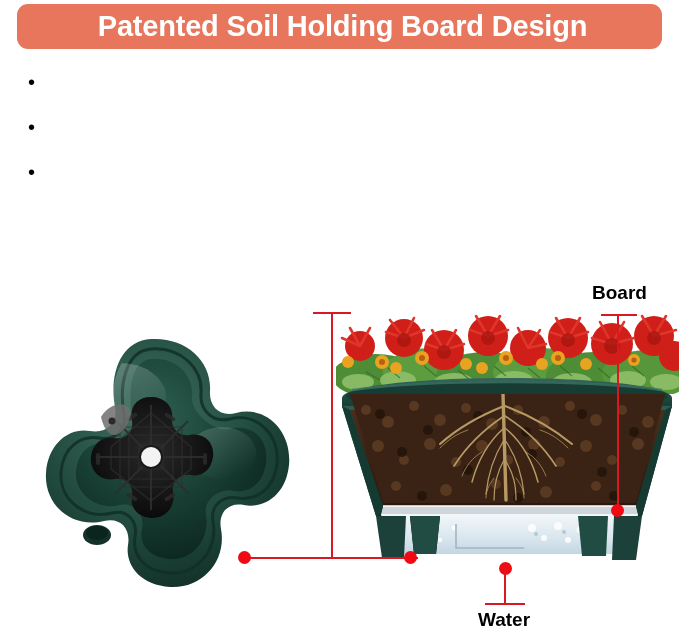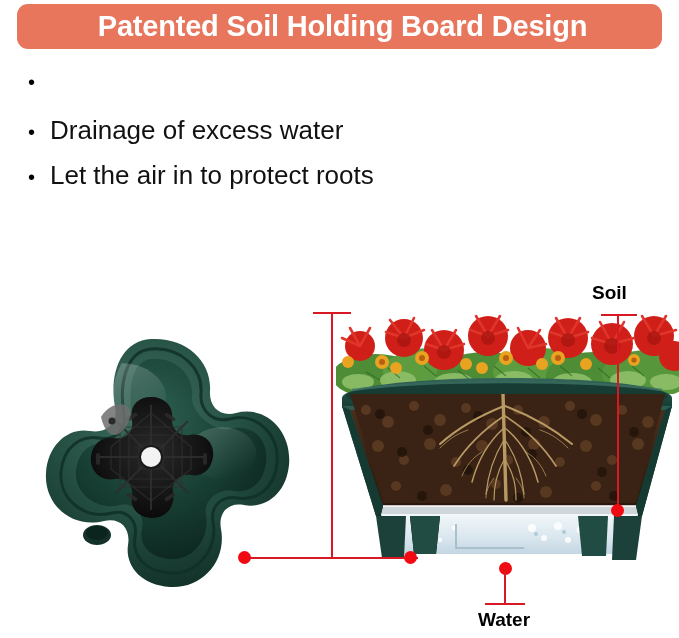--- a/index.html
+++ b/index.html
@@ -150,26 +150,24 @@
 </div>
 
 <div id="feature-list">
 
   <div class="feature-item">
     <span class="feature-bullet">•</span>
   </div>
 
   <div class="feature-item">
     <span class="feature-bullet">•</span>
-    <span class="feature-text">Drainage of excess water</span>
   </div>
 
   <div class="feature-item">
     <span class="feature-bullet">•</span>
-    <span class="feature-text">Let the air in to protect roots</span>
   </div>
 
 </div>
 
 <div id="diagram">
 
   <div id="left-planter">
     <svg width="285" height="270" viewBox="0 0 285 270">
       <defs>
         <radialGradient id="gOuter" cx="42%" cy="32%" r="78%">
@@ -568,21 +566,21 @@
       </g>
     </svg>
   </div>
 
   <div class="lead-h" id="hb-crossbar"></div>
   <div class="lead-v" id="hb-stem"></div>
   <div class="lead-h" id="hb-hline"></div>
   <div class="lead-dot" id="hb-dot-left"></div>
   <div class="lead-dot" id="hb-dot-right"></div>
 
-  <div class="callout-label" id="label-soil">Soil</div>
+  <div class="callout-label" id="label-soil">Board</div>
   <div class="lead-h" id="soil-crossbar"></div>
   <div class="lead-v" id="soil-stem"></div>
   <div class="lead-dot" id="soil-dot"></div>
 
   <div class="lead-dot" id="water-dot"></div>
   <div class="lead-v" id="water-stem"></div>
   <div class="lead-h" id="water-crossbar"></div>
   <div class="callout-label" id="label-water">Water</div>
 
 </div>

